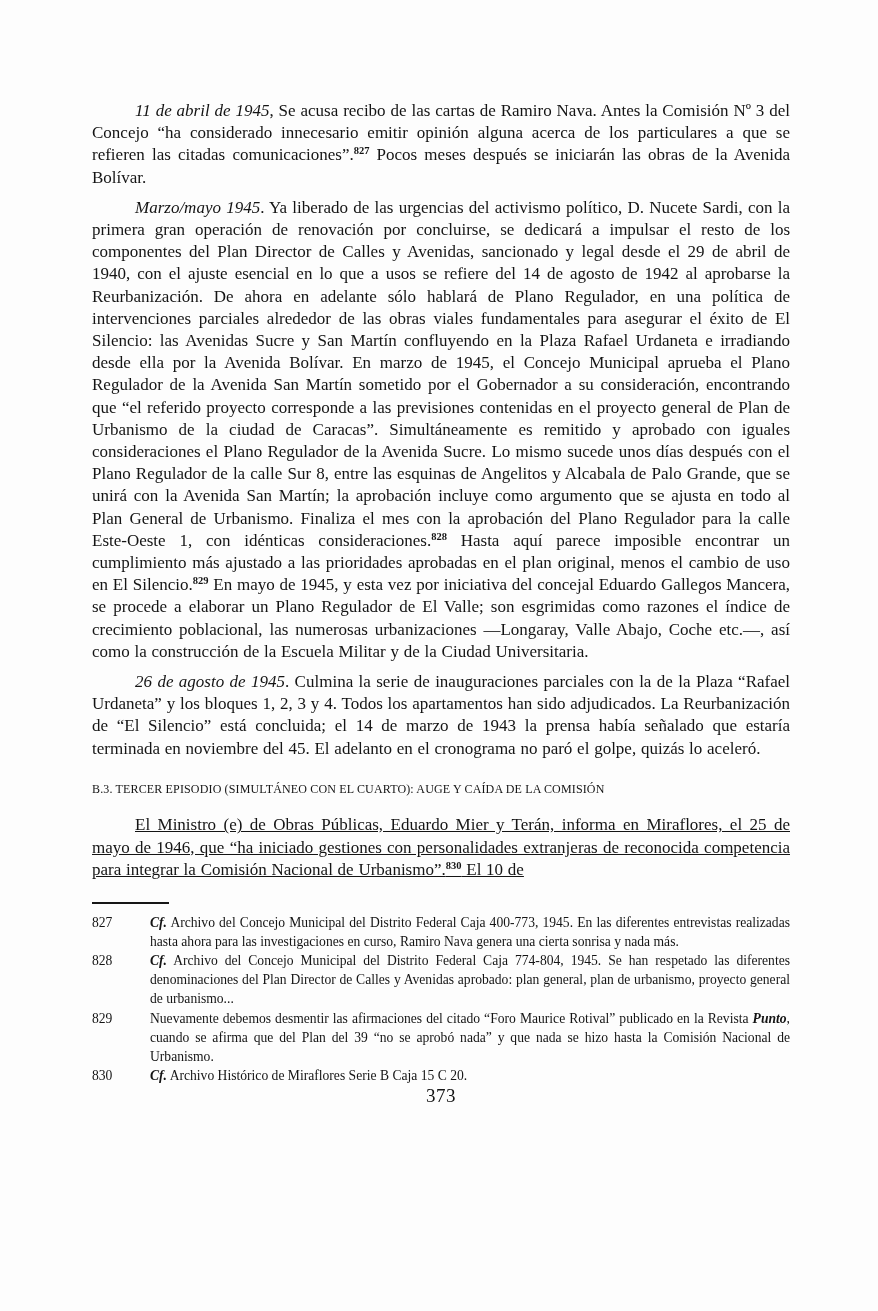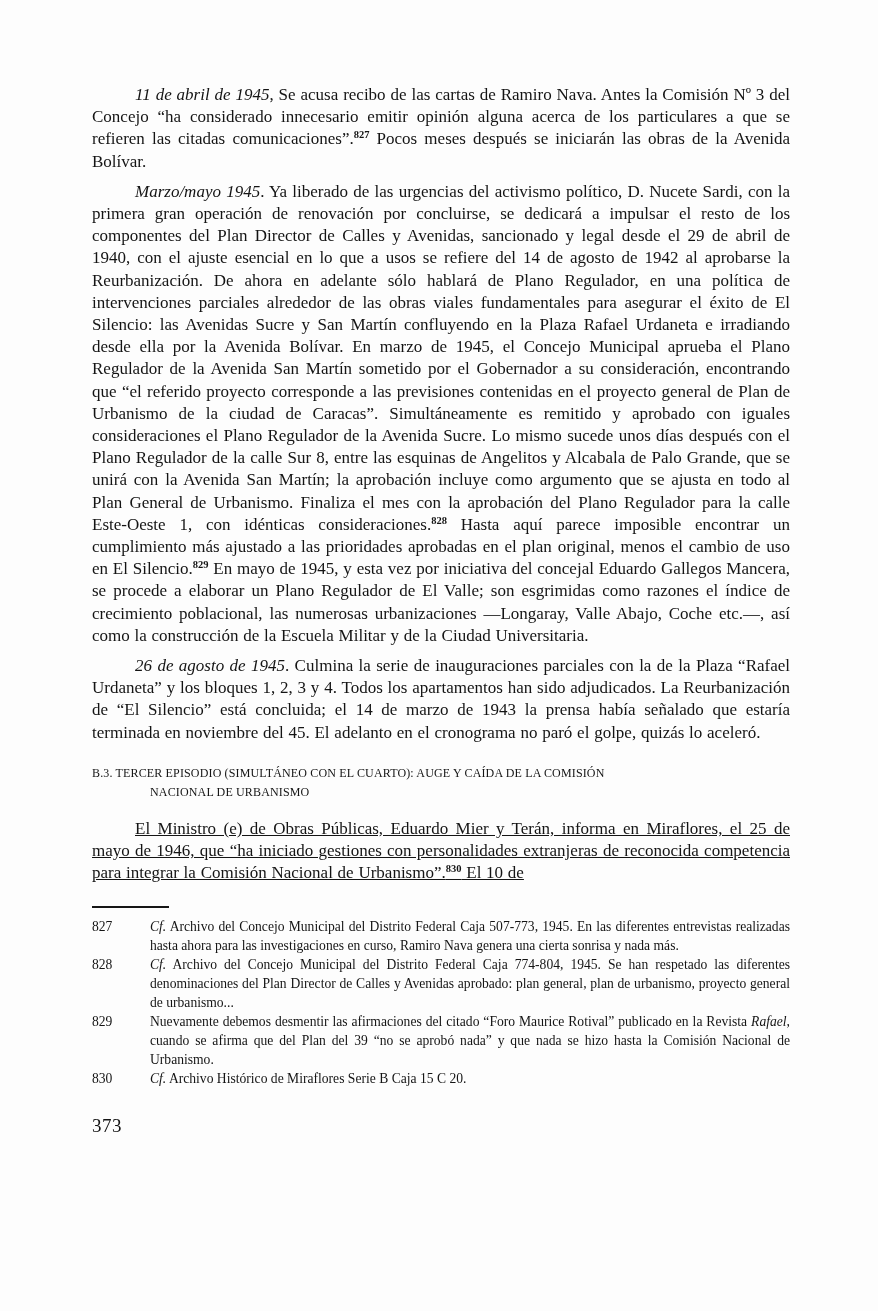--- a/index.html
+++ b/index.html
@@ -12,21 +12,21 @@
     width: 878px;
     height: 1311px;
     background: #fdfdfd;
     color: #141414;
     font-family: "Liberation Serif", "DejaVu Serif", serif;
     overflow: hidden;
   }
   .content {
     position: absolute;
     left: 92px;
-    top: 84px;
+    top: 100px;
     width: 698px;
   }
   .body-para {
     margin: 8px 0 0 0;
     font-size: 17px;
     line-height: 22.2px;
     text-align: justify;
     text-indent: 43px;
     word-spacing: 0.5px;
   }
@@ -74,61 +74,60 @@
   .fn-num {
     flex: 0 0 58px;
     width: 58px;
   }
   .fn-text {
     flex: 1;
     text-align: justify;
   }
   .fn-italic {
     font-style: italic;
+    font-weight: bold;
   }
   .page-number {
-    margin-top: 26px;
-    text-align: left;
+    text-align: center;
     font-size: 19px;
     letter-spacing: 0.5px;
   }
 </style>
 </head>
 <body>
 
 <div class="page">
   <div class="content">
 
     <p class="body-para first"><span class="lead-italic">11 de abril de 1945</span><span>, Se acusa recibo de las cartas de Ramiro Nava. Antes la Comisión Nº 3 del Concejo “ha considerado innecesario emitir opinión alguna acerca de los particulares a que se refieren las citadas comunicaciones”.</span><sup class="fnref">827</sup><span> Pocos meses después se iniciarán las obras de la Avenida Bolívar.</span></p>
 
     <p class="body-para"><span class="lead-italic">Marzo/mayo 1945</span><span>. Ya liberado de las urgencias del activismo político, D. Nucete Sardi, con la primera gran operación de renovación por concluirse, se dedicará a impulsar el resto de los componentes del Plan Director de Calles y Avenidas, sancionado y legal desde el 29 de abril de 1940, con el ajuste esencial en lo que a usos se refiere del 14 de agosto de 1942 al aprobarse la Reurbanización. De ahora en adelante sólo hablará de Plano Regulador, en una política de intervenciones parciales alrededor de las obras viales fundamentales para asegurar el éxito de El Silencio: las Avenidas Sucre y San Martín confluyendo en la Plaza Rafael Urdaneta e irradiando desde ella por la Avenida Bolívar. En marzo de 1945, el Concejo Municipal aprueba el Plano Regulador de la Avenida San Martín sometido por el Gobernador a su consideración, encontrando que “el referido proyecto corresponde a las previsiones contenidas en el proyecto general de Plan de Urbanismo de la ciudad de Caracas”. Simultáneamente es remitido y aprobado con iguales consideraciones el Plano Regulador de la Avenida Sucre. Lo mismo sucede unos días después con el Plano Regulador de la calle Sur 8, entre las esquinas de Angelitos y Alcabala de Palo Grande, que se unirá con la Avenida San Martín; la aprobación incluye como argumento que se ajusta en todo al Plan General de Urbanismo. Finaliza el mes con la aprobación del Plano Regulador para la calle Este-Oeste 1, con idénticas consideraciones.</span><sup class="fnref">828</sup><span> Hasta aquí parece imposible encontrar un cumplimiento más ajustado a las prioridades aprobadas en el plan original, menos el cambio de uso en El Silencio.</span><sup class="fnref">829</sup><span> En mayo de 1945, y esta vez por iniciativa del concejal Eduardo Gallegos Mancera, se procede a elaborar un Plano Regulador de El Valle; son esgrimidas como razones el índice de crecimiento poblacional, las numerosas urbanizaciones —Longaray, Valle Abajo, Coche etc.—, así como la construcción de la Escuela Militar y de la Ciudad Universitaria.</span></p>
 
     <p class="body-para"><span class="lead-italic">26 de agosto de 1945</span><span>. Culmina la serie de inauguraciones parciales con la de la Plaza “Rafael Urdaneta” y los bloques 1, 2, 3 y 4. Todos los apartamentos han sido adjudicados. La Reurbanización de “El Silencio” está concluida; el 14 de marzo de 1943 la prensa había señalado que estaría terminada en noviembre del 45. El adelanto en el cronograma no paró el golpe, quizás lo aceleró.</span></p>
 
     <div class="section-heading">
       <div><span>B.3.</span> <span>TERCER EPISODIO (SIMULTÁNEO CON EL CUARTO): AUGE Y CAÍDA DE LA COMISIÓN</span></div>
-      <div class="heading-line2">NACIONAL DE URBANISMO</div>
     </div>
 
     <p class="body-para para-after-heading"><span>El Ministro (e) de Obras Públicas, Eduardo Mier y Terán, informa en Miraflores, el 25 de mayo de 1946, que “ha iniciado gestiones con personalidades extranjeras de reconocida competencia para integrar la Comisión Nacional de Urbanismo”.</span><sup class="fnref">830</sup><span> El 10 de</span></p>
 
     <div class="footnote-rule"></div>
 
     <div class="footnotes">
       <div class="footnote">
         <span class="fn-num">827</span>
-        <span class="fn-text"><span class="fn-italic">Cf.</span><span> Archivo del Concejo Municipal del Distrito Federal Caja 507-773, 1945. En las diferentes entrevistas realizadas hasta ahora para las investigaciones en curso, Ramiro Nava genera una cierta sonrisa y nada más.</span></span>
+        <span class="fn-text"><span class="fn-italic">Cf.</span><span> Archivo del Concejo Municipal del Distrito Federal Caja 400-773, 1945. En las diferentes entrevistas realizadas hasta ahora para las investigaciones en curso, Ramiro Nava genera una cierta sonrisa y nada más.</span></span>
       </div>
       <div class="footnote">
         <span class="fn-num">828</span>
         <span class="fn-text"><span class="fn-italic">Cf.</span><span> Archivo del Concejo Municipal del Distrito Federal Caja 774-804, 1945. Se han respetado las diferentes denominaciones del Plan Director de Calles y Avenidas aprobado: plan general, plan de urbanismo, proyecto general de urbanismo...</span></span>
       </div>
       <div class="footnote">
         <span class="fn-num">829</span>
-        <span class="fn-text"><span>Nuevamente debemos desmentir las afirmaciones del citado “Foro Maurice Rotival” publicado en la Revista </span><span class="fn-italic">Rafael</span><span>, cuando se afirma que del Plan del 39 “no se aprobó nada” y que nada se hizo hasta la Comisión Nacional de Urbanismo.</span></span>
+        <span class="fn-text"><span>Nuevamente debemos desmentir las afirmaciones del citado “Foro Maurice Rotival” publicado en la Revista </span><span class="fn-italic">Punto</span><span>, cuando se afirma que del Plan del 39 “no se aprobó nada” y que nada se hizo hasta la Comisión Nacional de Urbanismo.</span></span>
       </div>
       <div class="footnote">
         <span class="fn-num">830</span>
         <span class="fn-text"><span class="fn-italic">Cf.</span><span> Archivo Histórico de Miraflores Serie B Caja 15 C 20.</span></span>
       </div>
     </div>
 
     <div class="page-number">373</div>
 
   </div>

